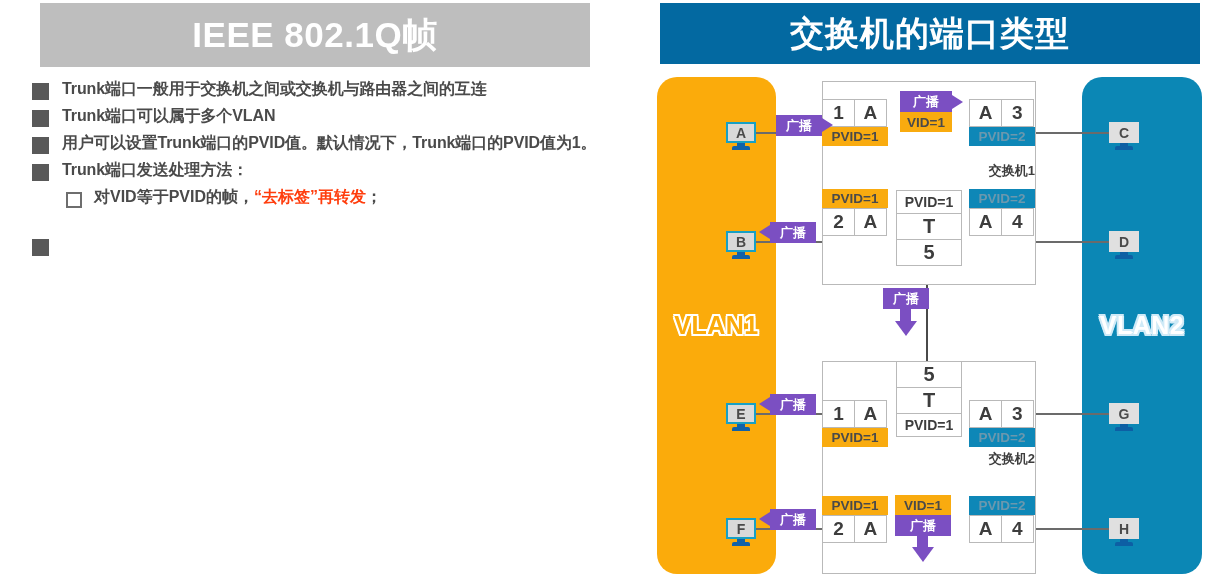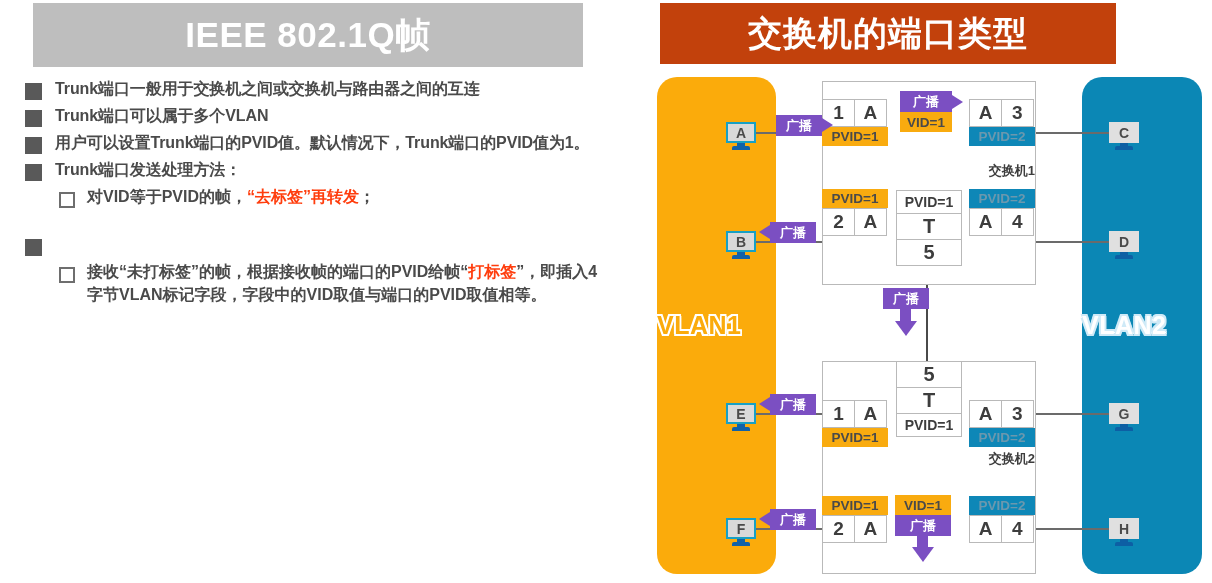--- a/index.html
+++ b/index.html
@@ -4,21 +4,21 @@
 <style>
   html,body{margin:0;padding:0;}
   body{
     width:1212px;height:583px;background:#ffffff;
     font-family:"Liberation Sans","DejaVu Sans",sans-serif;
     overflow:hidden;position:relative;
   }
   .root{position:absolute;inset:0;}
 
   
-  .left{position:absolute;left:5px;top:0;width:612px;height:583px;}
+  .left{position:absolute;left:12px;top:0;width:612px;height:583px;text-align:right;}
   .left-header{
     position:absolute;left:28px;top:3px;width:550px;height:64px;
     background:#bebebe;display:flex;align-items:center;justify-content:center;
   }
   .left-header .htxt{
     color:#ffffff;font-size:35px;font-weight:bold;letter-spacing:.5px;
     white-space:nowrap;
   }
 
   .bullets{position:absolute;left:20px;top:78px;width:580px;}
@@ -36,34 +36,34 @@
     width:16px;height:16px;border:2.3px solid #6e6e6e;background:transparent;
     flex:0 0 16px;margin-top:6px;margin-right:12px;box-sizing:border-box;
   }
   .sub-txt{color:#4a4a4a;font-size:16px;font-weight:bold;line-height:1.40;}
   .hl{color:#ff3d0d;}
   .spacer{height:22px;}
 
   
   .right{position:absolute;left:612px;top:0;width:600px;height:583px;}
   .right-header{
-    position:absolute;left:48px;top:3px;width:456px;height:61px;
-    background:#c2410c;display:flex;align-items:center;justify-content:center;
+    position:absolute;left:48px;top:3px;width:540px;height:61px;
+    background:#0369a1;display:flex;align-items:center;justify-content:center;
   }
   .right-header .htxt{
     color:#ffffff;font-size:34px;font-weight:bold;letter-spacing:1px;
     white-space:nowrap;
   }
 
   .diagram{position:absolute;left:0;top:64px;width:600px;height:519px;}
 
   
   .vlan{
     position:absolute;border-radius:20px;
-    display:flex;align-items:center;justify-content:flex-start;
+    display:flex;align-items:center;justify-content:center;
   }
   .vlan1{left:45px;top:13px;width:119px;height:497px;background:#fbab0b;}
   .vlan2{left:470px;top:13px;width:120px;height:497px;background:#0b87b5;}
   .vlan-label{
     font-size:25px;font-weight:bold;letter-spacing:.5px;
   }
   .v1-label{
     color:#fbab0b;
     text-shadow:-1.6px -1.6px 0 #fff,1.6px -1.6px 0 #fff,-1.6px 1.6px 0 #fff,
                 1.6px 1.6px 0 #fff,0 -1.8px 0 #fff,0 1.8px 0 #fff,
@@ -192,24 +192,20 @@
         <span class="hollow"></span>
         <span class="sub-txt"><span>对VID等于PVID的帧，</span><span class="hl">“去标签”再转发</span><span>；</span></span>
       </div>
 
       <div class="spacer"></div>
 
       <div class="b-row">
         <span class="sq"></span>
       </div>
 
-      <div class="sub-row">
-        <span class="hollow"></span>
-        <span class="sub-txt"><span>接收“未打标签”的帧，根据接收帧的端口的PVID给帧“</span><span class="hl">打标签</span><span>”，即插入4字节VLAN标记字段，字段中的VID取值与端口的PVID取值相等。</span></span>
-      </div>
 
     </div>
   </div>
 
   <div class="right">
 
     <div class="right-header">
       <span class="htxt">交换机的端口类型</span>
     </div>
 

